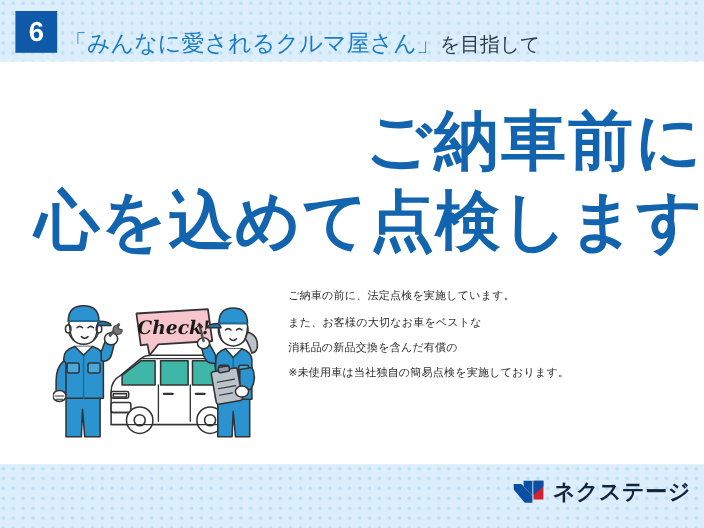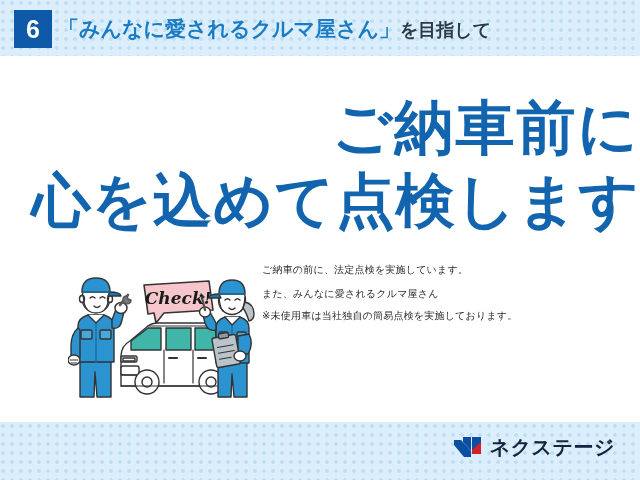--- a/index.html
+++ b/index.html
@@ -37,26 +37,26 @@
     background: #0f5aa8;
     color: #ffffff;
     font-size: 25px;
     font-weight: bold;
     line-height: 38px;
     text-align: center;
     letter-spacing: 0;
   }
   #header-title {
     position: absolute;
-    left: 58px; top: 13px;
+    left: 58px; top: 24px;
     height: 32px;
     line-height: 32px;
     white-space: nowrap;
     font-size: 21px;
-    font-weight: bold;
+    font-weight: normal;
   }
   #header-title .hl-quoted { color: #1a7cc4; }
   #header-title .hl-tail { color: #2b3a46; font-size: 18px; }
   #header-rule {
     position: absolute;
     left: 0; top: 56px;
     width: 640px; height: 3px;
     background: #ffffff;
   }
 
@@ -106,34 +106,34 @@
     letter-spacing: 0.2px;
   }
   #body-copy .line.note {
     font-size: 10px;
     line-height: 22px;
   }
 
   
   #illustration {
     position: absolute;
-    left: 68px; top: 268px;
+    left: 48px; top: 268px;
     width: 192px; height: 132px;
   }
   #illustration svg { display: block; }
 
   
   #footer {
     position: absolute;
     left: 0; top: 422px;
     width: 640px; height: 58px;
   }
   #logo {
     position: absolute;
-    right: 25px; top: 12px;
+    right: 12px; top: 12px;
     height: 26px;
     display: flex;
     align-items: center;
   }
   #logo-mark { margin-right: 7px; display: block; }
   #logo-text {
     font-size: 20px;
     font-weight: bold;
     color: #15243e;
     letter-spacing: 0.5px;
@@ -154,21 +154,22 @@
     <div id="header-rule"></div>
   </div>
 
   <div id="panel"></div>
 
   <div class="headline" id="headline-1">ご納車前に</div>
   <div class="headline" id="headline-2">心を込めて点検します</div>
 
   <div id="body-copy">
     <div class="line">ご納車の前に、法定点検を実施しています。</div>
-    <div class="line">また、みんなに愛されるクルマ屋さん</div>
+    <div class="line">また、お客様の大切なお車をベストな</div>
+    <div class="line">消耗品の新品交換を含んだ有償の</div>
     <div class="line note">※未使用車は当社独自の簡易点検を実施しております。</div>
   </div>
 
   <div id="illustration">
     <svg width="192" height="132" viewBox="0 0 192 132" xmlns="http://www.w3.org/2000/svg">
       <g fill="none" stroke="#333333" stroke-width="1.4" stroke-linecap="round" stroke-linejoin="round">
 
         <g>
 
           <path d="M12 93 L12 129 L26 129 L27 104 L29 129 L43 129 L43 93 Z" fill="#2b93cf"></path>

